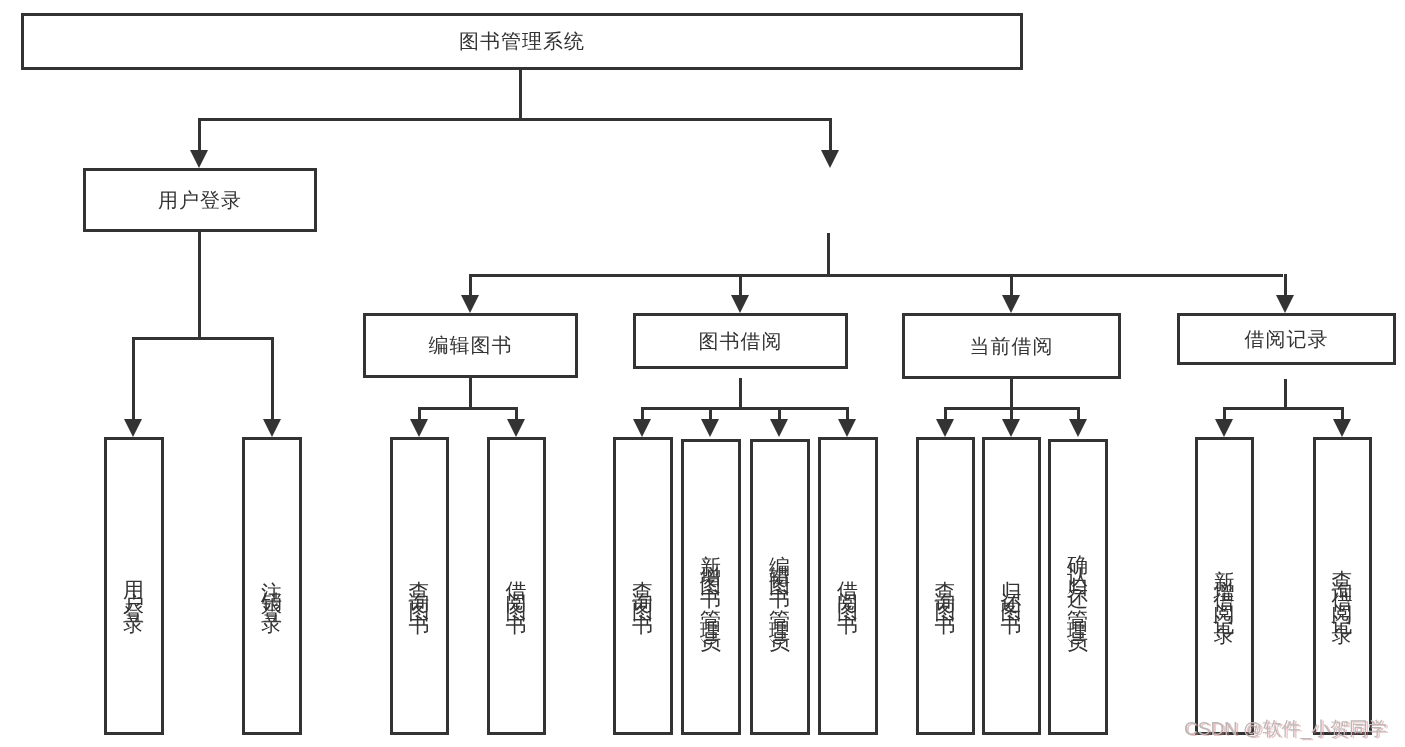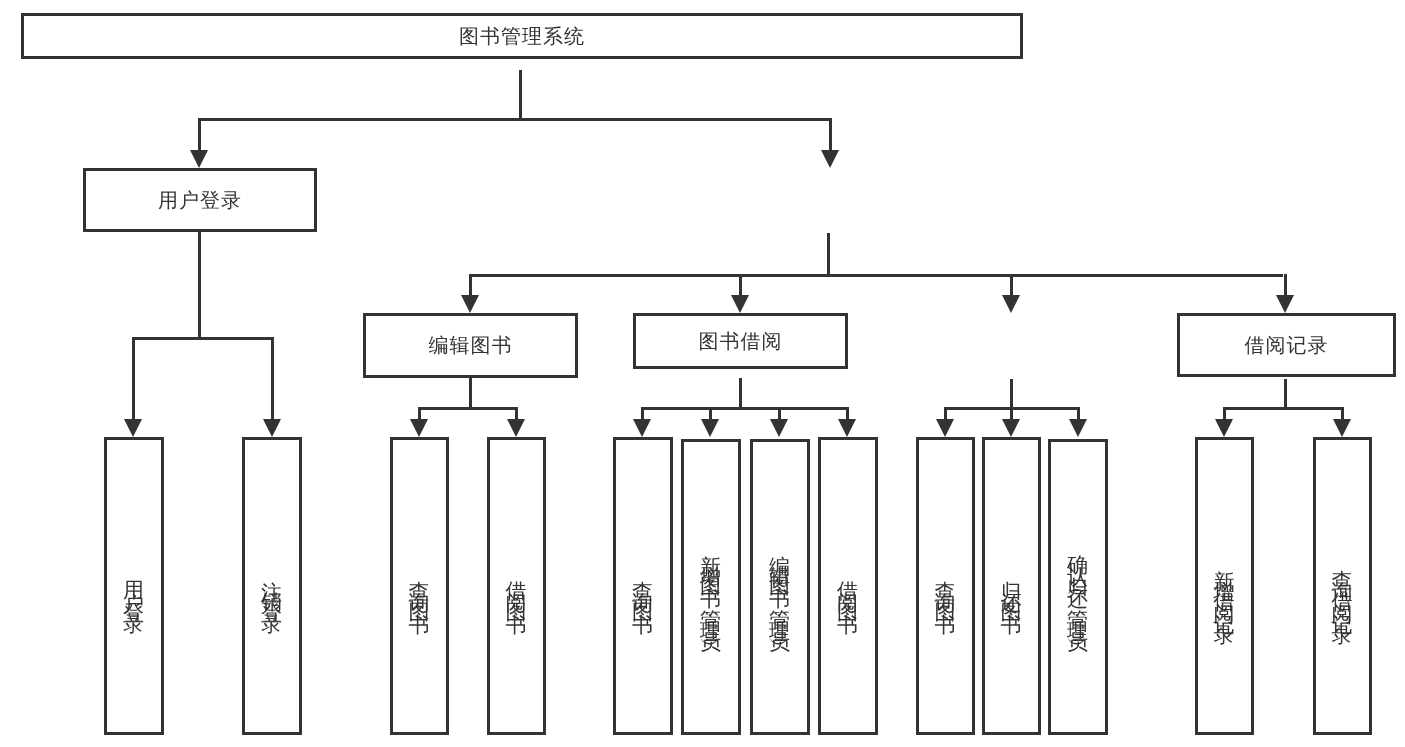--- a/index.html
+++ b/index.html
@@ -45,21 +45,21 @@
     color: #b9b9b9;
     white-space: nowrap;
     text-shadow: 2px 1px 0 rgba(220, 120, 120, 0.45);
   }
 </style>
 </head>
 <body>
 
 <div class="canvas">
 
-  <div class="box h-box" style="left:21px; top:13px; width:1002px; height:46px;">图书管理系统</div>
+  <div class="box h-box" style="left:21px; top:13px; width:1002px; height:57px;">图书管理系统</div>
 
   <div class="line" style="left:519px; top:70px; width:3px; height:51px;"></div>
   <div class="line" style="left:198px; top:118px; width:634px; height:3px;"></div>
   <div class="line" style="left:198px; top:118px; width:3px; height:34px;"></div>
   <div class="arrow" style="left:190px; top:150px;"></div>
   <div class="line" style="left:829px; top:118px; width:3px; height:34px;"></div>
   <div class="arrow" style="left:821px; top:150px;"></div>
 
   <div class="box h-box" style="left:83px; top:168px; width:234px; height:64px;">用户登录</div>
 
@@ -76,21 +76,22 @@
   <div class="arrow" style="left:461px; top:295px;"></div>
   <div class="line" style="left:739px; top:274px; width:3px; height:23px;"></div>
   <div class="arrow" style="left:731px; top:295px;"></div>
   <div class="line" style="left:1010px; top:274px; width:3px; height:23px;"></div>
   <div class="arrow" style="left:1002px; top:295px;"></div>
   <div class="line" style="left:1284px; top:274px; width:3px; height:23px;"></div>
   <div class="arrow" style="left:1276px; top:295px;"></div>
 
   <div class="box h-box" style="left:363px; top:313px; width:215px; height:65px;">编辑图书</div>
   <div class="box h-box" style="left:633px; top:313px; width:215px; height:56px;">图书借阅</div>
-  <div class="box h-box" style="left:1177px; top:313px; width:219px; height:64px;">借阅记录</div>
+  <div class="box h-box" style="left:902px; top:313px; width:219px; height:66px;">当前借阅</div>
+  <div class="box h-box" style="left:1177px; top:313px; width:219px; height:52px;">借阅记录</div>
 
   <div class="line" style="left:469px; top:378px; width:3px; height:32px;"></div>
   <div class="line" style="left:418px; top:407px; width:100px; height:3px;"></div>
   <div class="line" style="left:418px; top:407px; width:3px; height:14px;"></div>
   <div class="arrow" style="left:410px; top:419px;"></div>
   <div class="line" style="left:515px; top:407px; width:3px; height:14px;"></div>
   <div class="arrow" style="left:507px; top:419px;"></div>
 
   <div class="line" style="left:739px; top:378px; width:3px; height:32px;"></div>
   <div class="line" style="left:641px; top:407px; width:208px; height:3px;"></div>
@@ -130,14 +131,15 @@
   <div class="box v-box" style="left:750px; top:439px; width:60px; height:296px;">编辑图书（管理员）</div>
   <div class="box v-box" style="left:818px; top:437px; width:60px; height:298px;">借阅图书</div>
 
   <div class="box v-box" style="left:916px; top:437px; width:59px; height:298px;">查询图书</div>
   <div class="box v-box" style="left:982px; top:437px; width:59px; height:298px;">归还图书</div>
   <div class="box v-box" style="left:1048px; top:439px; width:60px; height:296px;">确认归还（管理员）</div>
 
   <div class="box v-box" style="left:1195px; top:437px; width:59px; height:298px;">新增借阅记录</div>
   <div class="box v-box" style="left:1313px; top:437px; width:59px; height:298px;">查询借阅记录</div>
 
+  <div class="watermark">CSDN @软件_小贺同学</div>
 
 </div>
 
 </body></html>

